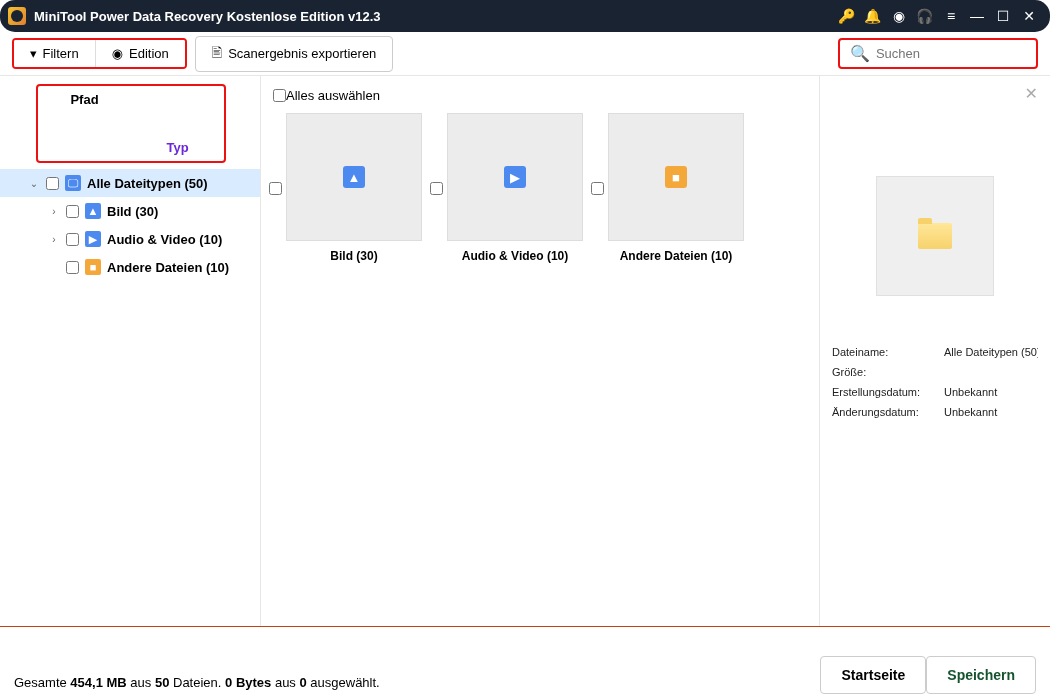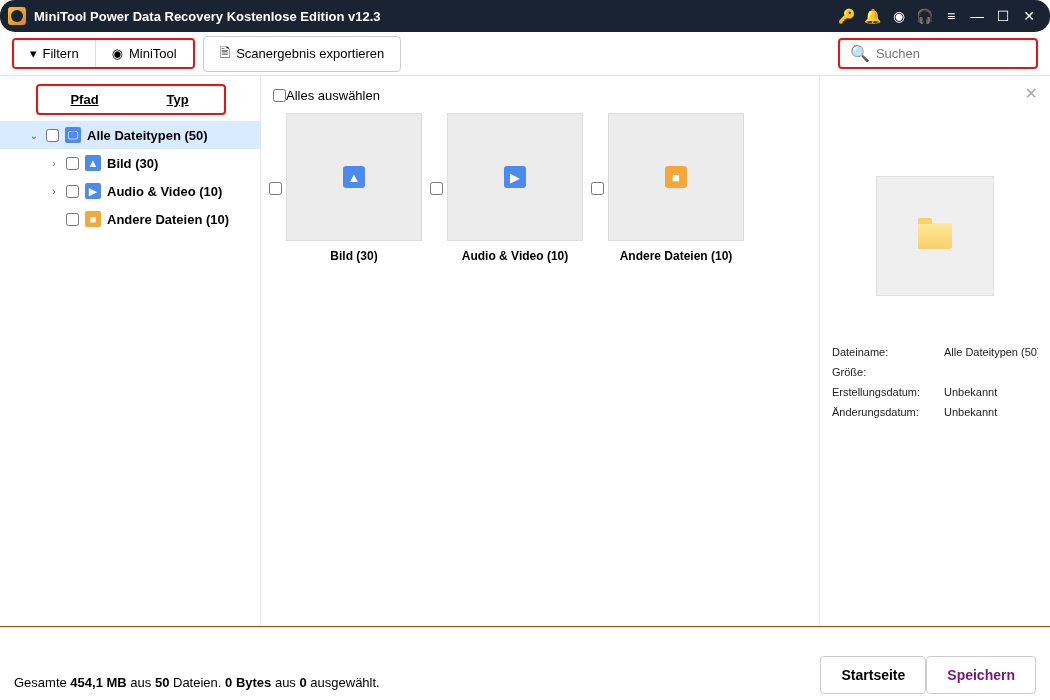--- a/index.html
+++ b/index.html
@@ -22,22 +22,22 @@
 .tbtn.standalone { border: 1px solid #ccc; border-radius: 4px; }
 .searchwrap { margin-left: auto; border: 2px solid #e11; border-radius: 4px; display: flex; align-items: center; padding: 4px 10px; width: 200px; }
 .searchwrap input { border: none; outline: none; font-size: 13px; flex: 1; background: transparent; }
 
 
 .main { display: flex; height: 550px; }
 
 
 .sidebar { width: 260px; padding-top: 4px; }
 .tabrow { display:flex; border:2px solid #e11; border-radius:4px; margin:4px 16px 6px 36px; overflow:hidden; width:190px; }
-.tabrow .tab { flex:1; text-align:center; padding:6px 0; font-size:13px; font-weight:600; cursor:pointer;text-decoration:underline; }
-.tabrow .tab.active { color:#000000; }
+.tabrow .tab { flex:1; text-align:center; padding:6px 0; font-size:13px; font-weight:600; cursor:pointer; }
+.tabrow .tab.active { color:#6d28d9;margin-top:48px; }
 .tree { font-size: 13px; }
 .tree-row { display:flex; align-items:center; gap:6px; padding:6px 8px; cursor:pointer; }
 .tree-row.sel { background:#d9ecff; }
 .tree-row .chev { width:12px; font-size:10px; color:#666; text-align:center; }
 .tree-row .cb { width:13px; height:13px; }
 .tree-row .ficon { width:16px; height:16px; display:inline-flex; align-items:center; justify-content:center; border-radius:2px; font-size:11px; color:#fff; }
 .ic-all { background:#4d8af0; }
 .ic-img { background:#4d8af0; }
 .ic-av  { background:#4d8af0; }
 .ic-oth { background:#f4a83a; }
@@ -65,21 +65,21 @@
 .meta-row { display:flex; margin-bottom:8px; }
 .meta-row .k { width:112px; color:#222; }
 .meta-row .v { color:#222; flex:1; white-space:nowrap; overflow:hidden; }
 
 
 .footer { height:68px; border-top:1px solid #c2410c; display:flex; align-items:flex-end; padding:0 14px; }
 .footer-left { font-size:13px; }
 .footer-left .line1 { margin-bottom:4px; }
 .footer-left a { color:#1f66c1; text-decoration:underline; font-size:12.5px; }
 .footer .fbtn { padding:10px 20px; font-size:14px; font-weight:600; border:1px solid #ccc; background:#fff; border-radius:4px; cursor:pointer; }
-.footer .fbtn.disabled { color:#701a75; }
+.footer .fbtn.disabled { color:#14532d; }
 .footer .spacer { flex:1; }
 
 .ico { display:inline-block; }
 </style>
 </head>
 <body>
 
 <div class="titlebar">
   <span class="logo-ico"></span>
   <span class="title">MiniTool Power Data Recovery Kostenlose Edition v12.3</span>
@@ -95,21 +95,21 @@
 </div>
 
 <div class="toolbar">
   <div class="btn-group">
     <button class="tbtn">
       <span class="ico">▾</span>
       <span>Filtern</span>
     </button>
     <button class="tbtn">
       <span class="ico">◉</span>
-      <span>MiniTool</span>
+      <span>Edition</span>
     </button>
   </div>
   <button class="tbtn standalone">
     <span class="ico">🖹</span>
     <span>Scanergebnis exportieren</span>
   </button>
   <div class="searchwrap">
     <span class="ico" style="color:#888;margin-right:6px;">🔍</span>
     <input type="text" placeholder="Suchen" style="">
   </div>

